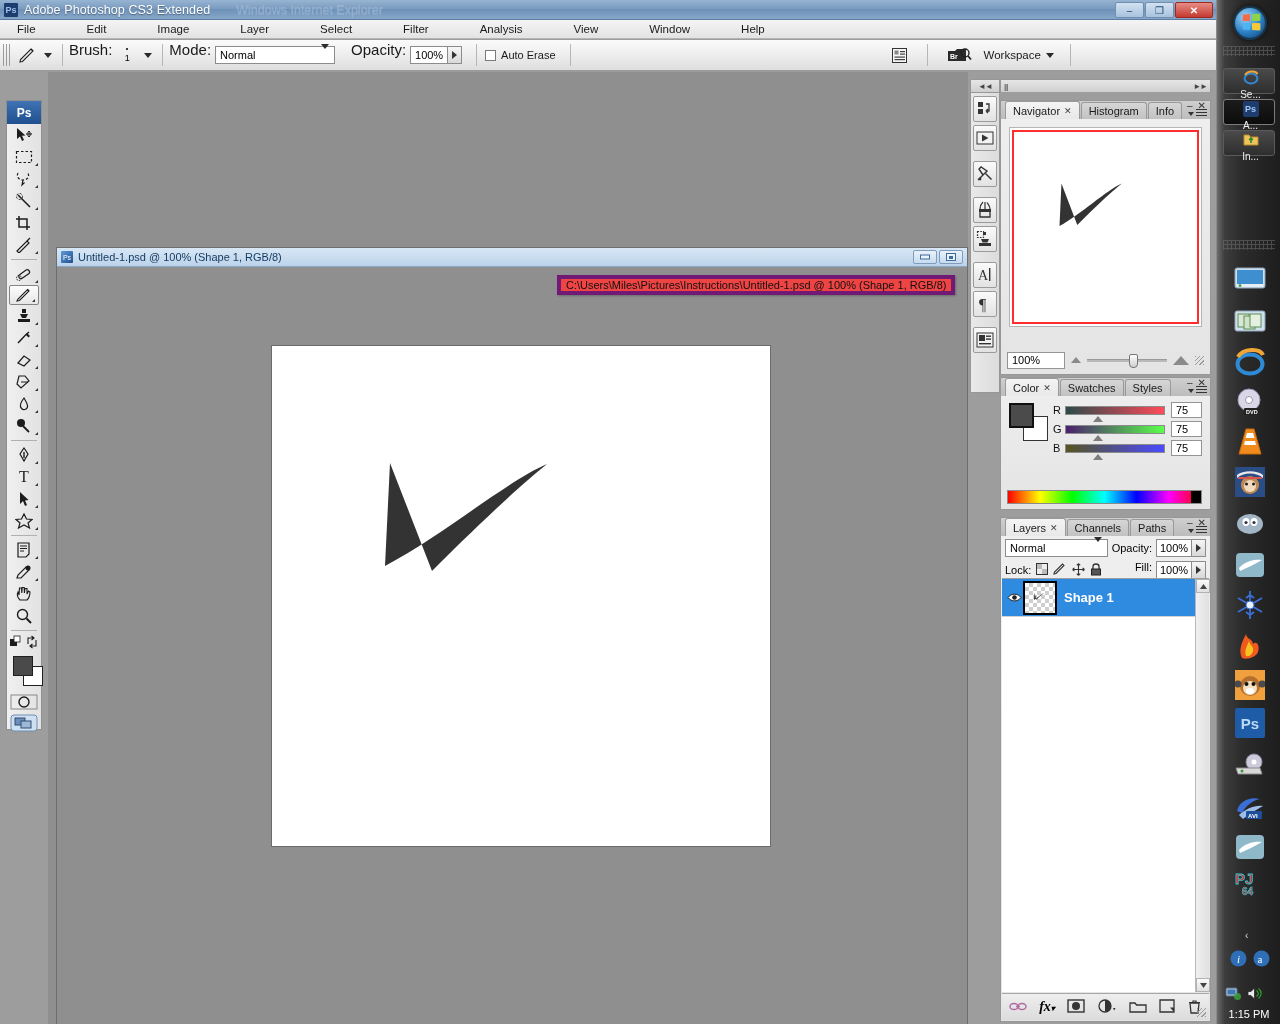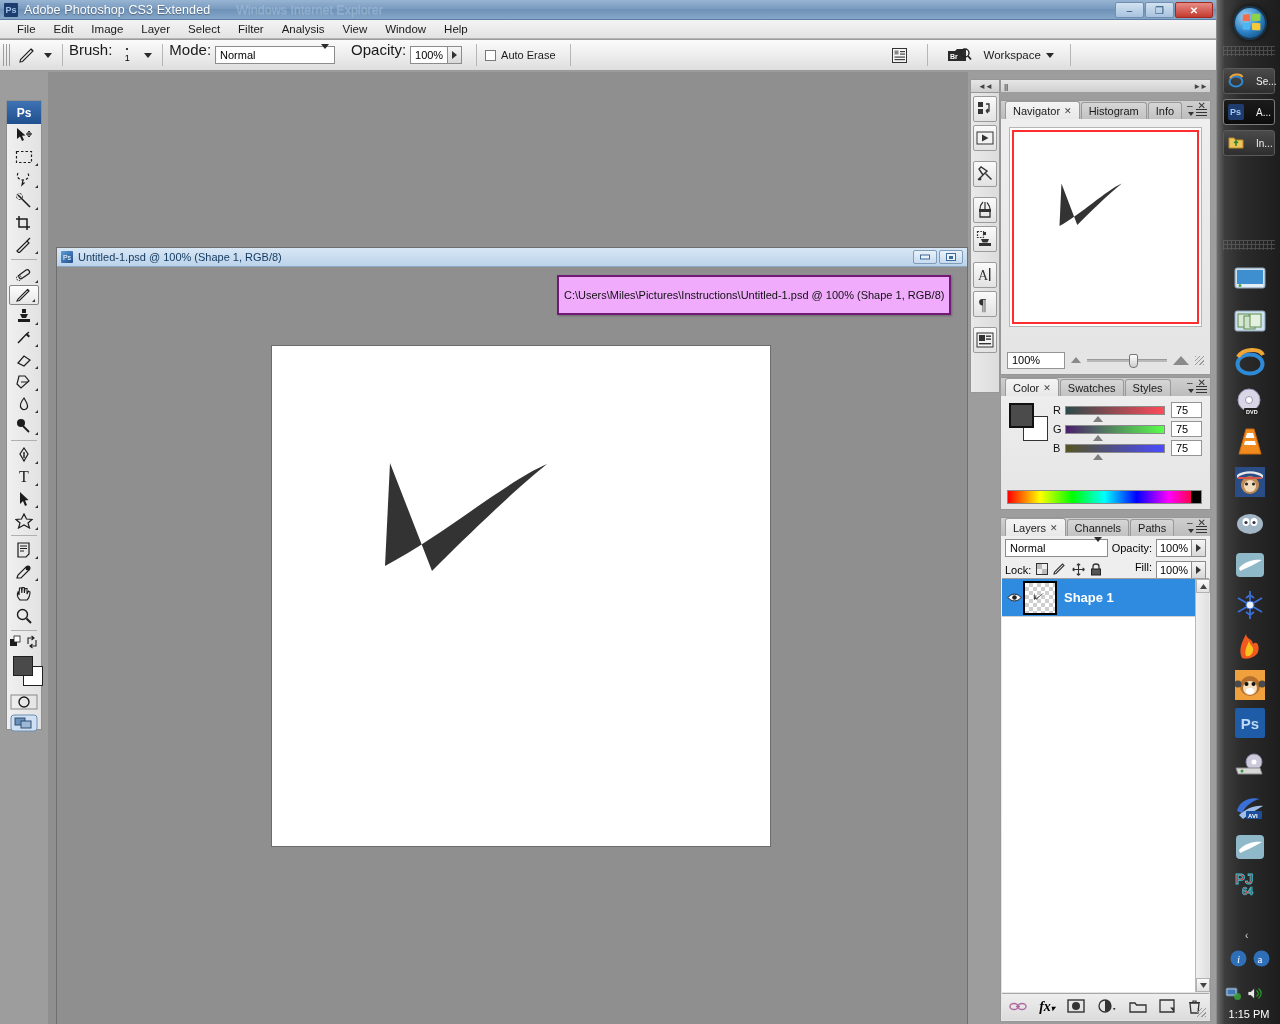--- a/index.html
+++ b/index.html
@@ -52,21 +52,21 @@
     width:38px;
     background:linear-gradient(to bottom,#e78c86,#c43b30);
     border-color:#9e2a21; color:#fff; font-weight:bold;
   }
 
   
   #menubar {
     position:absolute; left:0; top:20px; width:1216px; height:19px;
     background:linear-gradient(to bottom,#f4f4f4,#e3e3e3);
     border-bottom:1px solid #b4b4b4;
-    display:flex; align-items:center; padding-left:8px;
+    display:flex; align-items:center; padding-left:8px;gap:33px;
   }
   #menubar .mi {
     padding:2px 9px; font-size:11.5px; color:#1a1a1a;
   }
 
   
   #optionsbar {
     position:absolute; left:0; top:40px; width:1216px; height:31px;
     background:linear-gradient(to bottom,#fbfbfb 0%, #ececec 55%, #dedede 100%);
     border-bottom:1px solid #9a9a9a;
@@ -183,22 +183,22 @@
     position:absolute; left:0; top:19px; right:0; bottom:0; background:#8f8f8f;
   }
   #canvas {
     position:absolute; left:214px; top:78px; width:500px; height:502px;
     background:#fff; border:1px solid #6c6c6c;
   }
 
   
   #tooltip {
     position:absolute; left:557px; top:275px;
-    background:#f0abfc; border:2px solid #701a75;
-    padding:12px 5px; font-size:11px; color:#111; white-space:nowrap;
+    background:#ef4444; border:4px solid #701a75;
+    padding:0 5px; font-size:11px; color:#111; white-space:nowrap;
     box-shadow:1px 1px 2px rgba(0,0,0,.25);
   }
 
   
   #dockcol {
     position:absolute; left:970px; top:79px; width:30px; height:314px;
     background:linear-gradient(to right,#e9e9e9,#dcdcdc);
     border:1px solid #979797;
   }
   #dockcol .dk {
@@ -375,22 +375,22 @@
   .dots {
     position:absolute; left:6px; width:52px; height:10px;
     background:repeating-linear-gradient(to right,#6e6e6e 0 1.5px, transparent 1.5px 4px),
                repeating-linear-gradient(to bottom,#6e6e6e 0 1.5px, transparent 1.5px 4px);
     opacity:.55;
   }
   .tb-btn {
     position:absolute; left:6px; width:52px; height:26px;
     border:1px solid #5a5a5a; border-radius:3px;
     background:linear-gradient(to bottom,#4a4a4a,#2e2e2e);
-    display:flex;align-items:center; padding-left:3px; gap:12px;
-    color:#f0f0f0; font-size:10px;
+    display:flex;align-items:center; padding-left:3px; gap:3px;
+    color:#f0f0f0; font-size:10px;flex-direction:column;
   }
   .tb-btn.active {
     background:linear-gradient(to bottom,#1b1b1b,#0c0c0c);
     border-color:#7c7c7c;
   }
   .tb-ico { width:17px;height:17px;flex:0 0 17px; display:flex;align-items:center;justify-content:center;}
   .qicon {
     position:absolute; left:16px; width:34px; height:34px;
     display:flex;align-items:center;justify-content:center;
   }

